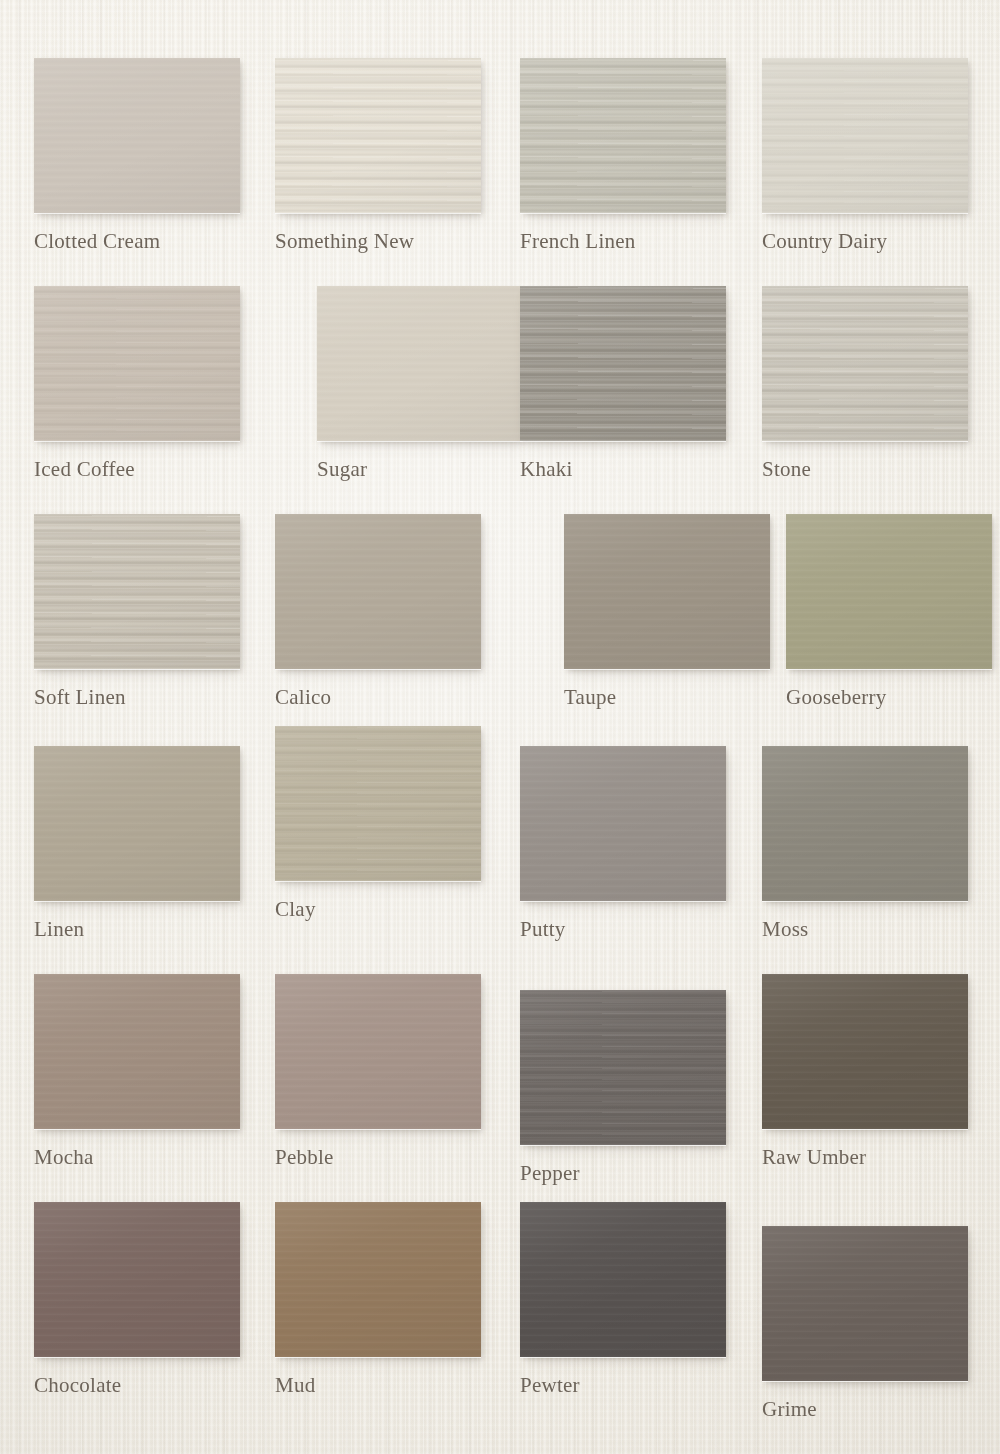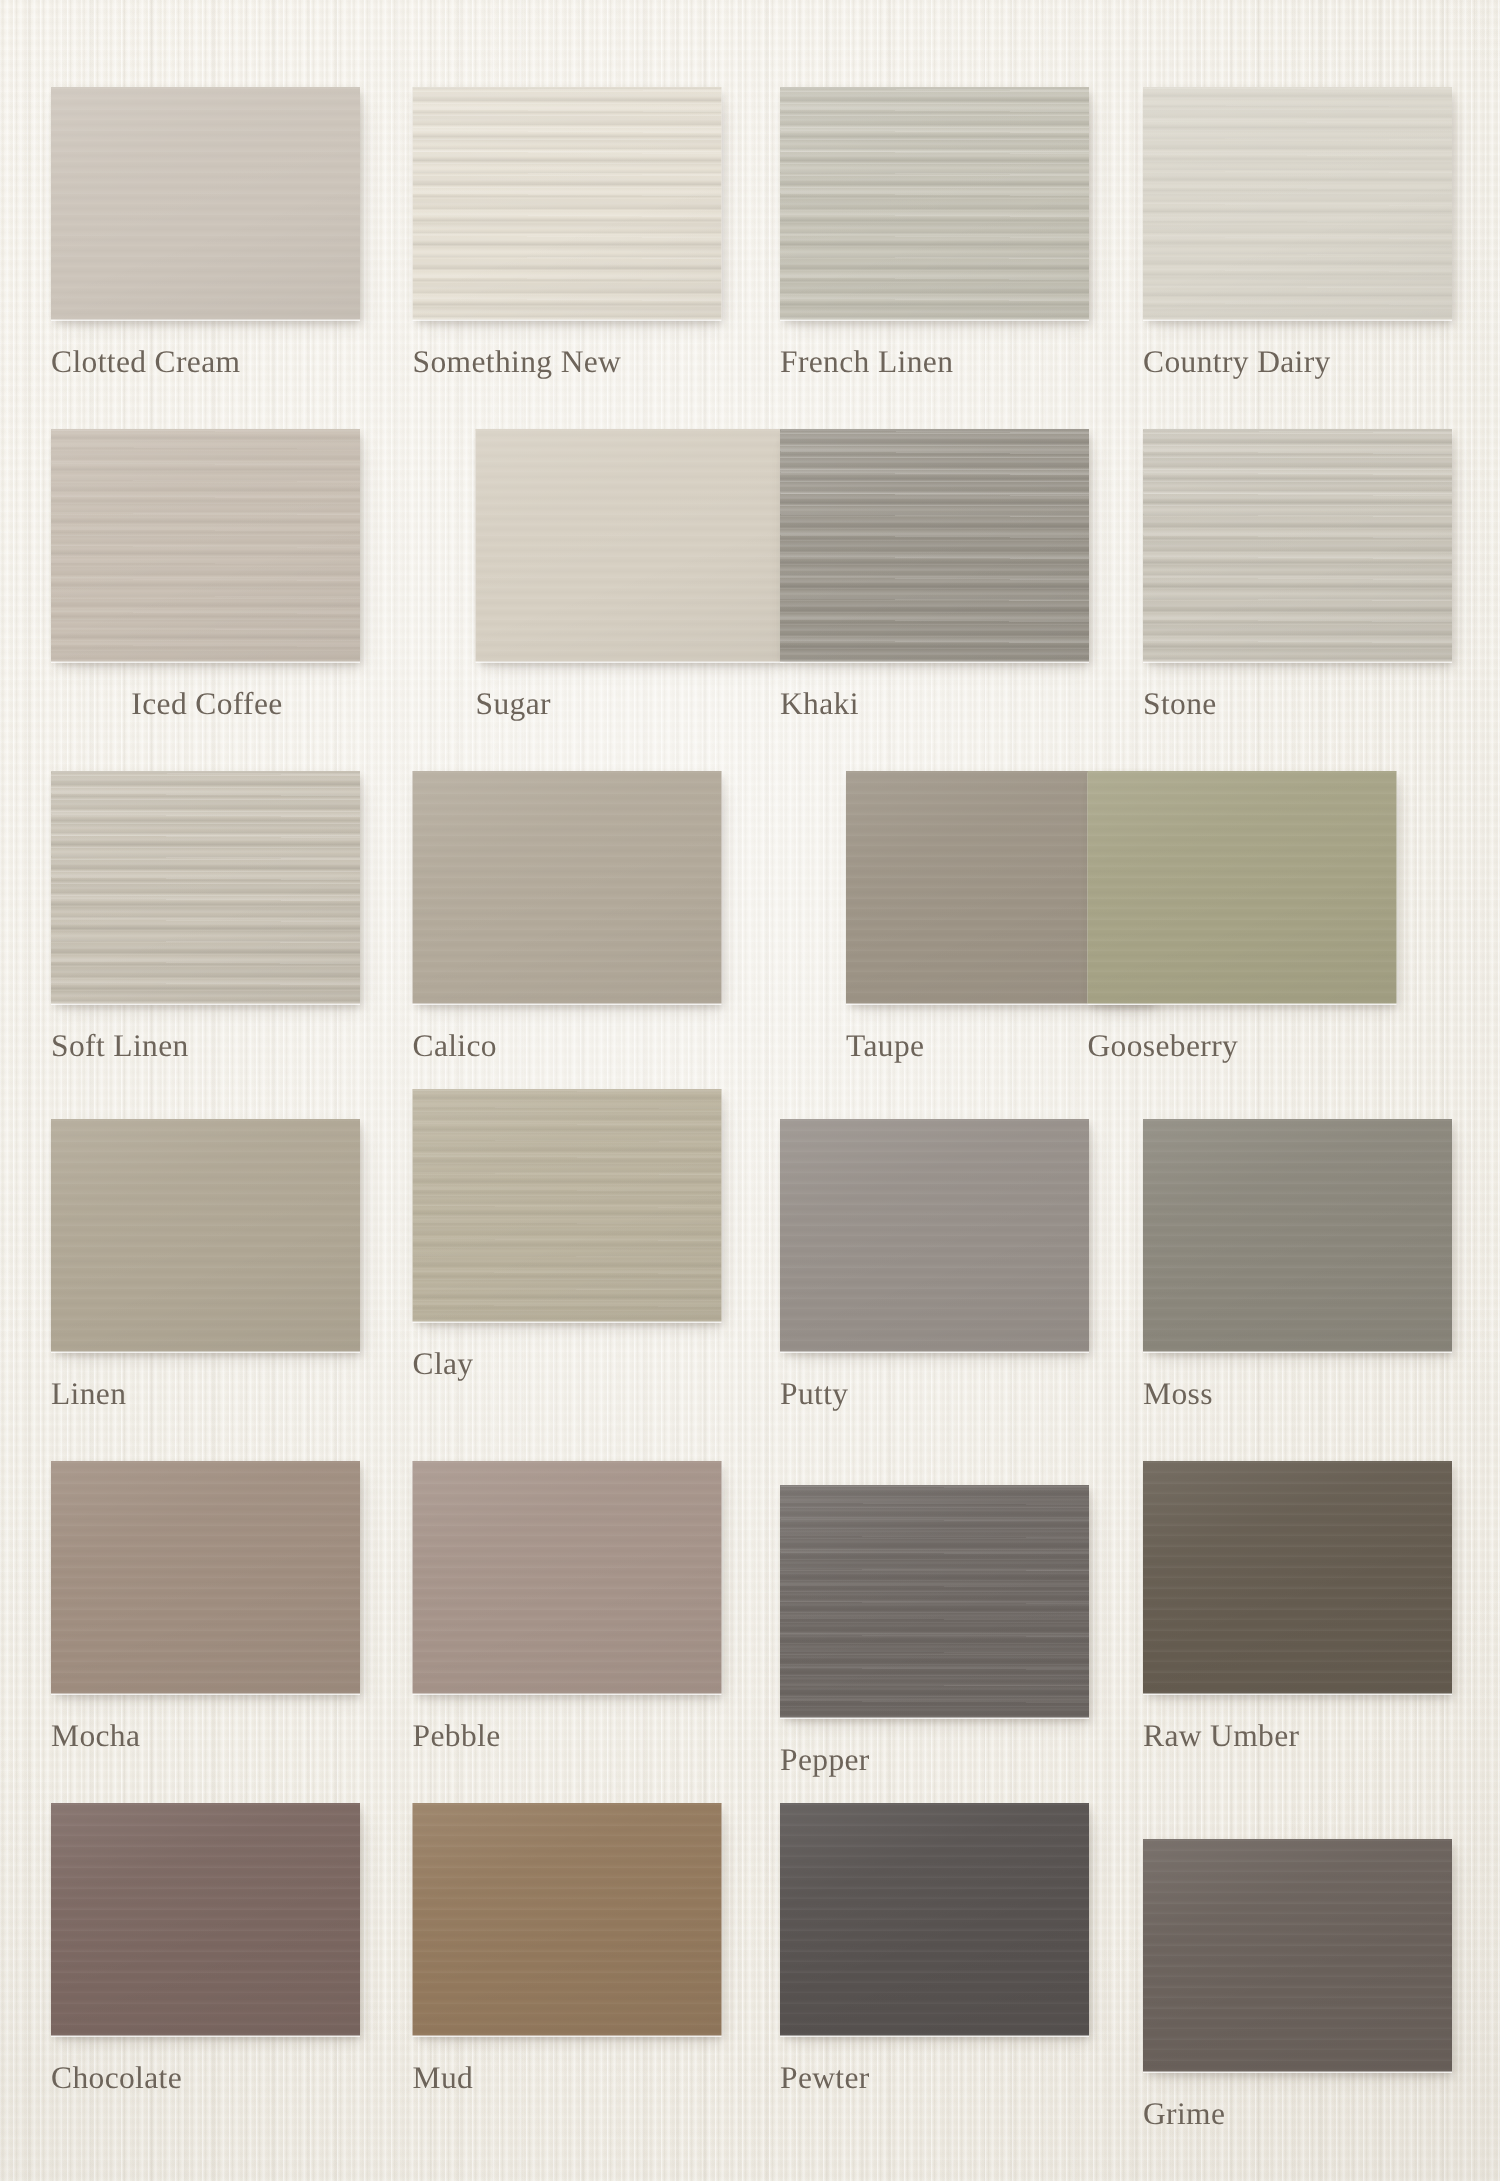--- a/index.html
+++ b/index.html
@@ -163,21 +163,21 @@
       <div class="swatch-label">Something New</div>
     </div>
     <div class="swatch-cell" style="left: 520px; top: 58px;">
       <div class="swatch-chip grain-strong" style="width: 206px; height: 155px; background-color: rgb(198, 195, 182);"></div>
       <div class="swatch-label">French Linen</div>
     </div>
     <div class="swatch-cell" style="left: 762px; top: 58px;">
       <div class="swatch-chip" style="width: 206px; height: 155px; background-color: rgb(219, 215, 204);"></div>
       <div class="swatch-label">Country Dairy</div>
     </div>
-    <div class="swatch-cell" style="left: 34px; top: 286px; text-align: center;">
+    <div class="swatch-cell" style="left: 34px; top: 286px;">
       <div class="swatch-chip" style="width: 206px; height: 155px; background-color: rgb(201, 191, 179);"></div>
       <div class="swatch-label">Iced Coffee</div>
     </div>
     <div class="swatch-cell" style="left: 275px; top: 286px; padding-left: 42px;">
       <div class="swatch-chip grain-soft" style="width: 206px; height: 155px; background-color: rgb(215, 208, 195);"></div>
       <div class="swatch-label">Sugar</div>
     </div>
     <div class="swatch-cell" style="left: 520px; top: 286px;">
       <div class="swatch-chip grain-strong" style="width: 206px; height: 155px; background-color: rgb(155, 150, 140);"></div>
       <div class="swatch-label">Khaki</div>
@@ -191,21 +191,21 @@
       <div class="swatch-label">Soft Linen</div>
     </div>
     <div class="swatch-cell" style="left: 275px; top: 514px;">
       <div class="swatch-chip grain-soft" style="width: 206px; height: 155px; background-color: rgb(179, 170, 155);"></div>
       <div class="swatch-label">Calico</div>
     </div>
     <div class="swatch-cell" style="left: 520px; top: 514px; margin-left: 44px;">
       <div class="swatch-chip grain-soft" style="width: 206px; height: 155px; background-color: rgb(157, 148, 134);"></div>
       <div class="swatch-label">Taupe</div>
     </div>
-    <div class="swatch-cell" style="left: 725px; top: 514px;">
+    <div class="swatch-cell" style="left: 786px; top: 514px;">
       <div class="swatch-chip grain-soft" style="width: 206px; height: 155px; background-color: rgb(166, 163, 134);"></div>
       <div class="swatch-label">Gooseberry</div>
     </div>
     <div class="swatch-cell" style="left: 34px; top: 746px;">
       <div class="swatch-chip grain-soft" style="width: 206px; height: 155px; background-color: rgb(176, 167, 149);"></div>
       <div class="swatch-label">Linen</div>
     </div>
     <div class="swatch-cell" style="left: 275px; top: 726px;">
       <div class="swatch-chip" style="width: 206px; height: 155px; background-color: rgb(187, 179, 158);"></div>
       <div class="swatch-label">Clay</div>

